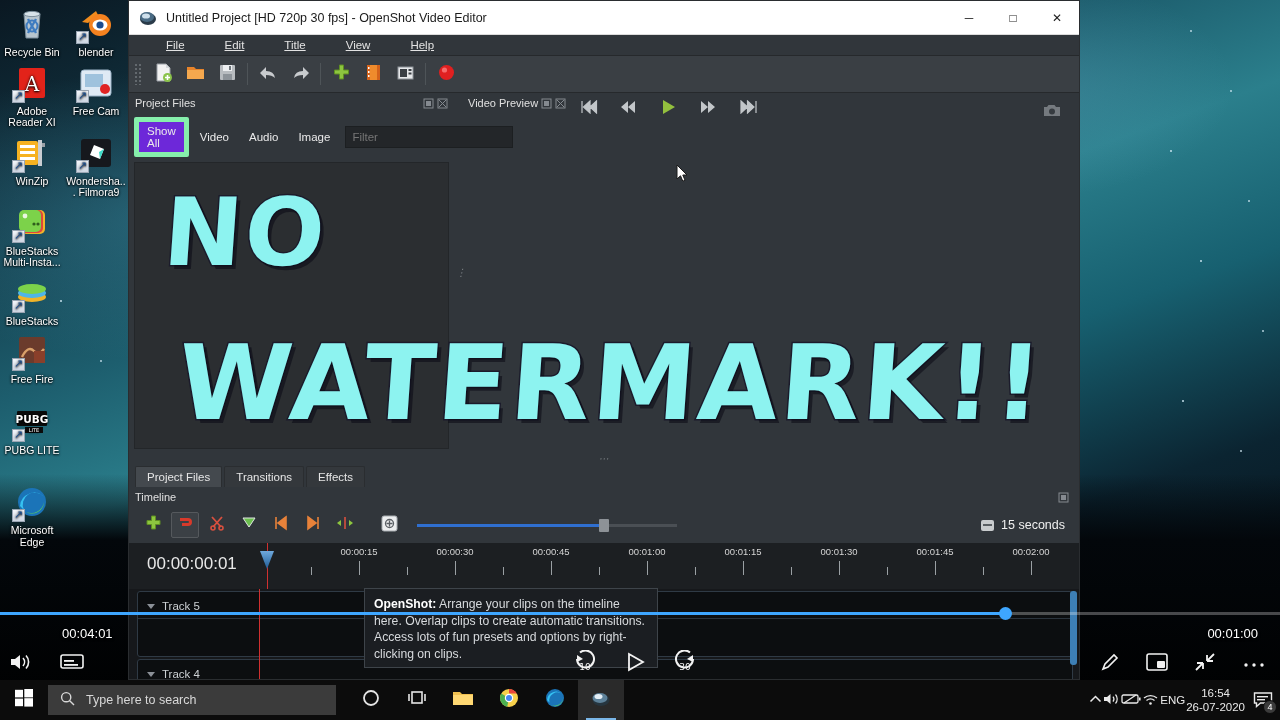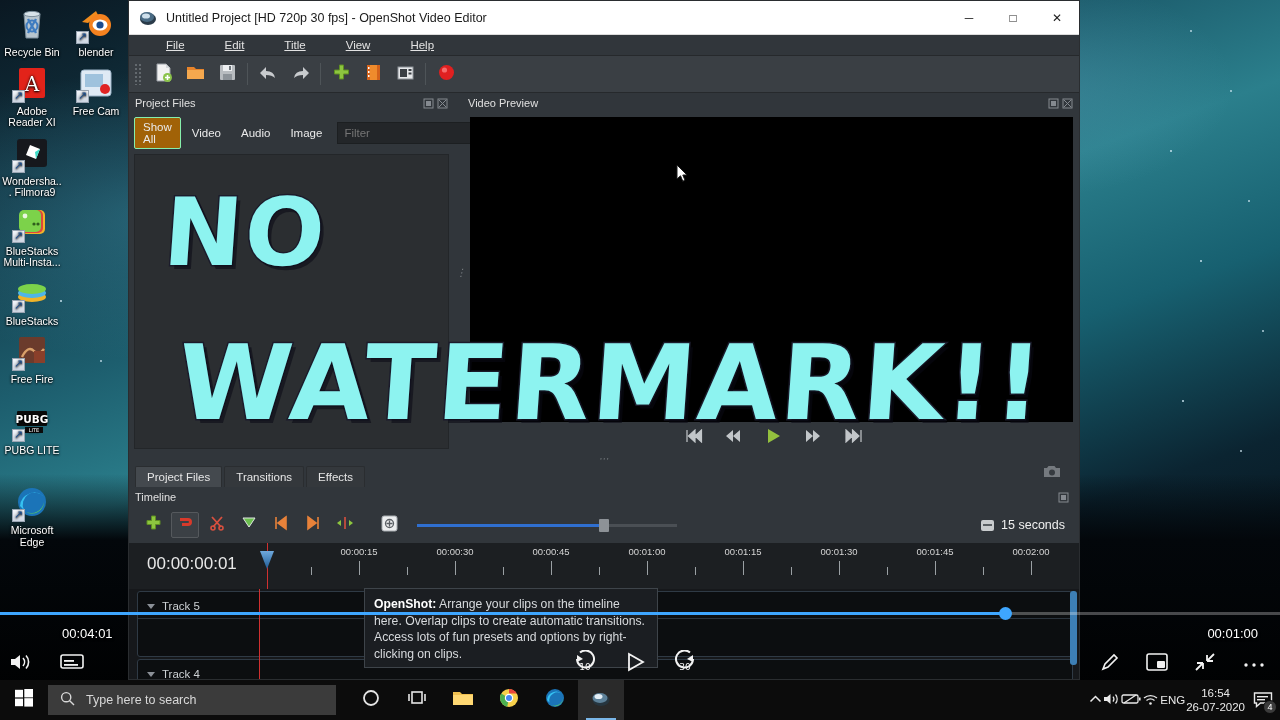--- a/index.html
+++ b/index.html
@@ -90,32 +90,32 @@
     height: 20px; display: flex; align-items: center; padding: 0 6px;
     font-size: 11px; color: #e0e0e0; flex: none;
   }
   .panel-head .spacer { flex: 1; }
   .dock-btn { width: 11px; height: 11px; margin-left: 3px; opacity: .8; }
   .filter-row { display: flex; align-items: center; gap: 2px; padding: 4px 5px 5px 5px; flex: none; }
   .chip {
     font-size: 11.5px; color: #eaeaea; padding: 3px 8px; border-radius: 2px;
     border: 1px solid transparent;
   }
-  .chip.active { background: #a16207; border: 1px solid #86efac; }
+  .chip.active { background: #6d28d9; border: 5px solid #86efac; }
   .filter-input {
     flex: 1; height: 22px; background: #232629; border: 1px solid #1c1f21;
     color: #8e9295; font-size: 11.5px; padding: 0 6px; margin-left: 4px;
     font-family: "Liberation Sans", sans-serif;
   }
   .files-area { flex: 1; background: #2b2e31; border: 1px solid #232629; margin: 0 5px 4px 5px; }
 
   .splitter { width: 14px; display: flex; align-items: center; justify-content: center; }
   .splitter i { font-size: 10px; color: #7b8084; letter-spacing: 0; line-height: 4px; }
 
-  .panel-preview { flex: 1; display: flex; flex-direction: column; }
+  .panel-preview { flex: 1; display: flex; }
   .preview-head { height: 20px; display: flex; align-items: center; font-size: 11px; color: #e0e0e0; flex: none; }
   .preview-head .spacer { flex: 1; }
   .video-canvas { background: #000; margin: 4px 6px 0 2px; height: 305px; flex: none; }
   .playbar { height: 32px; display: flex; align-items: center; justify-content: center; gap: 22px; flex: none; }
   .play-ico { opacity: .92; }
   .preview-bottom { flex: 1; position: relative; }
   .cam-ico { position: absolute; right: 18px; top: 10px; opacity: .55; }
 
   .hsplit { height: 10px; display: flex; align-items: center; justify-content: center; flex: none; }
   .hsplit i { font-size: 10px; color: #7b8084; letter-spacing: 1px; }
@@ -299,20 +299,34 @@
             <rect x="9" y="9" width="18" height="13" fill="#9fc2dd"></rect>
             <circle cx="29" cy="24" r="5" fill="#e02424"></circle>
           </svg>
           <div class="shortcut-badge"></div>
         </div>
         <span class="desk-label">Free Cam</span>
       </div>
     </div>
 
     <div class="desk-row">
+      <div class="desk-icon">
+        <div class="desk-glyph">
+          <svg width="40" height="38" viewBox="0 0 40 38">
+            <rect x="5" y="6" width="21" height="24" rx="2" fill="#f6b221"></rect>
+            <rect x="8" y="10" width="15" height="3" fill="#fff"></rect>
+            <rect x="8" y="16" width="15" height="3" fill="#fff"></rect>
+            <rect x="8" y="22" width="15" height="3" fill="#fff"></rect>
+            <rect x="26" y="5" width="4" height="26" fill="#c9cdd2"></rect>
+            <rect x="30" y="8" width="3" height="4" fill="#9aa0a6"></rect>
+          </svg>
+          <div class="shortcut-badge"></div>
+        </div>
+        <span class="desk-label">WinZip</span>
+      </div>
 
       <div class="desk-icon">
         <div class="desk-glyph">
           <svg width="40" height="38" viewBox="0 0 40 38">
             <rect x="5" y="4" width="30" height="28" rx="3" fill="#16181d"></rect>
             <path d="M18 10 L28 14 L24 24 L14 20 Z" fill="#ffffff"></path>
             <path d="M23 17 L28 14 L24 24 Z" fill="#3ddcc8"></path>
           </svg>
           <div class="shortcut-badge"></div>
         </div>

